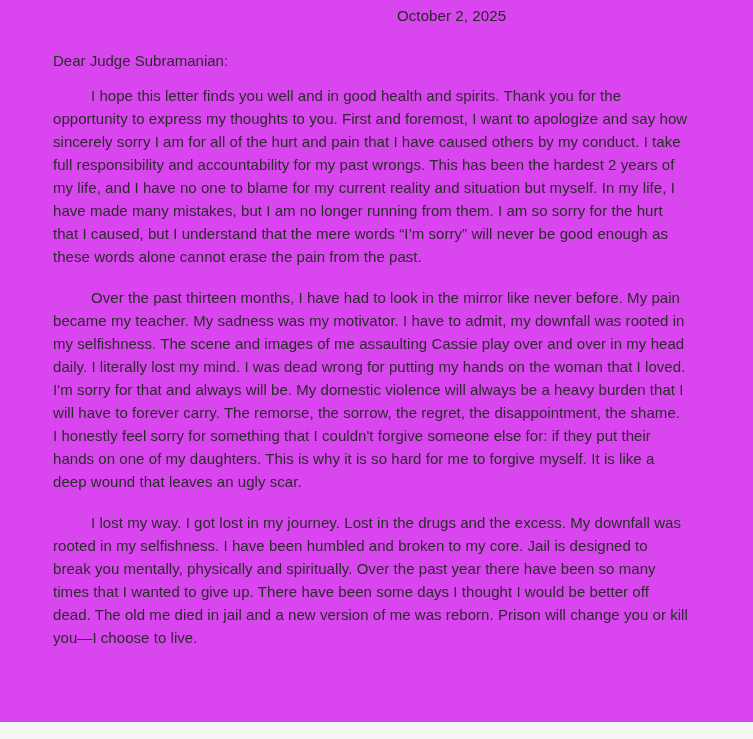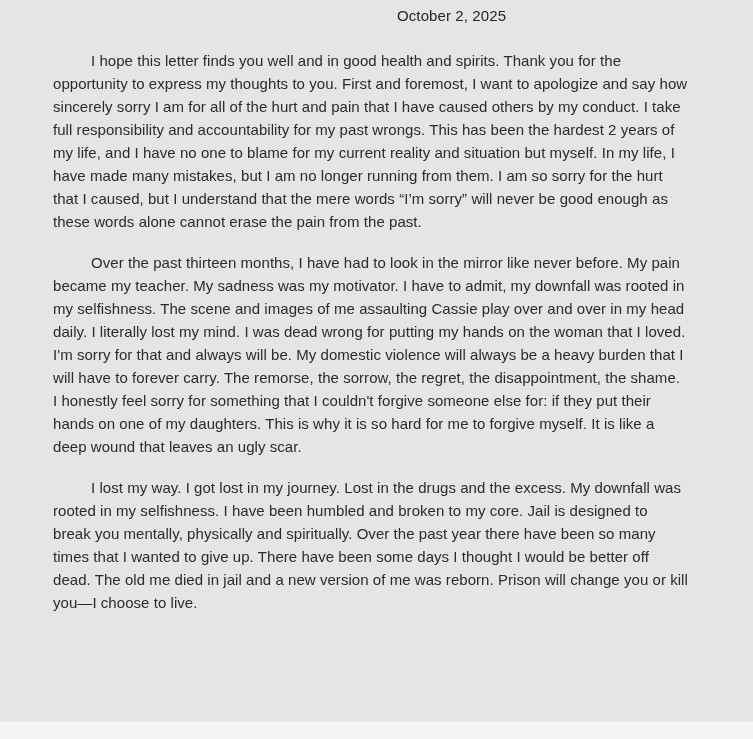--- a/index.html
+++ b/index.html
@@ -4,21 +4,21 @@
 <style>
   html, body {
     margin: 0;
     padding: 0;
     background: #ffffff;
   }
   .page {
     position: relative;
     width: 753px;
     height: 739px;
-    background: #e5e5e5;
+    background: #d946ef;
     overflow: hidden;
     font-family: "Liberation Sans", sans-serif;
     color: #2b2b2b;
   }
   .date-line {
     position: absolute;
     top: 4px;
     left: 397px;
     font-size: 15px;
     line-height: 23px;
@@ -56,20 +56,21 @@
     border-top: 1px solid #fafafa;
   }
 </style>
 </head>
 <body>
 
 <div class="page">
   <div class="date-line">October 2, 2025</div>
 
   <div class="body-block">
+    <div class="salutation">Dear Judge Subramanian:</div>
 
     <p class="para">I hope this letter finds you well and in good health and spirits. Thank you for the opportunity to express my thoughts to you. First and foremost, I want to apologize and say how sincerely sorry I am for all of the hurt and pain that I have caused others by my conduct. I take full responsibility and accountability for my past wrongs. This has been the hardest 2 years of my life, and I have no one to blame for my current reality and situation but myself. In my life, I have made many mistakes, but I am no longer running from them. I am so sorry for the hurt that I caused, but I understand that the mere words “I’m sorry” will never be good enough as these words alone cannot erase the pain from the past.</p>
 
     <p class="para">Over the past thirteen months, I have had to look in the mirror like never before. My pain became my teacher. My sadness was my motivator. I have to admit, my downfall was rooted in my selfishness. The scene and images of me assaulting Cassie play over and over in my head daily. I literally lost my mind. I was dead wrong for putting my hands on the woman that I loved. I'm sorry for that and always will be. My domestic violence will always be a heavy burden that I will have to forever carry. The remorse, the sorrow, the regret, the disappointment, the shame. I honestly feel sorry for something that I couldn't forgive someone else for: if they put their hands on one of my daughters. This is why it is so hard for me to forgive myself. It is like a deep wound that leaves an ugly scar.</p>
 
 
     <p class="para">I lost my way. I got lost in my journey. Lost in the drugs and the excess. My downfall was rooted in my selfishness. I have been humbled and broken to my core. Jail is designed to break you mentally, physically and spiritually. Over the past year there have been so many times that I wanted to give up. There have been some days I thought I would be better off dead. The old me died in jail and a new version of me was reborn. Prison will change you or kill you—I choose to live.</p>
   </div>
 
   <div class="bottom-strip"></div>

